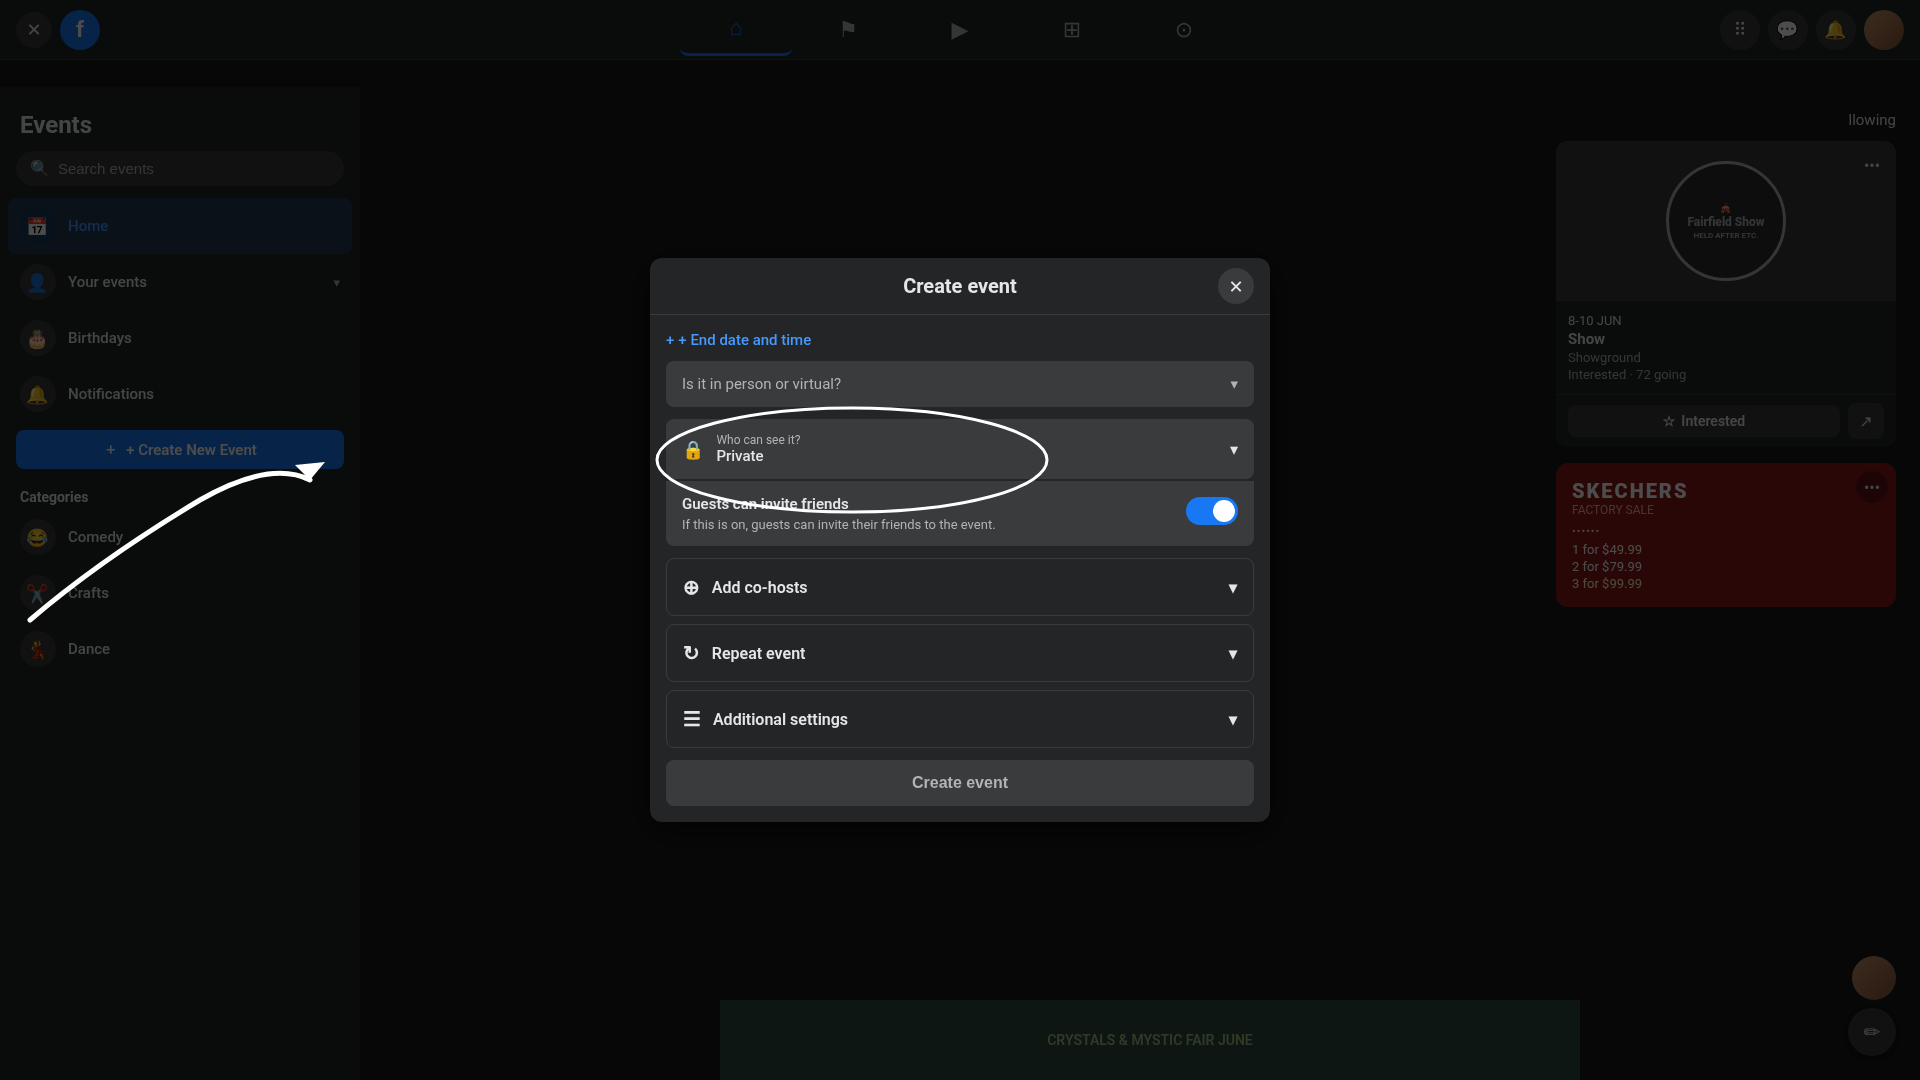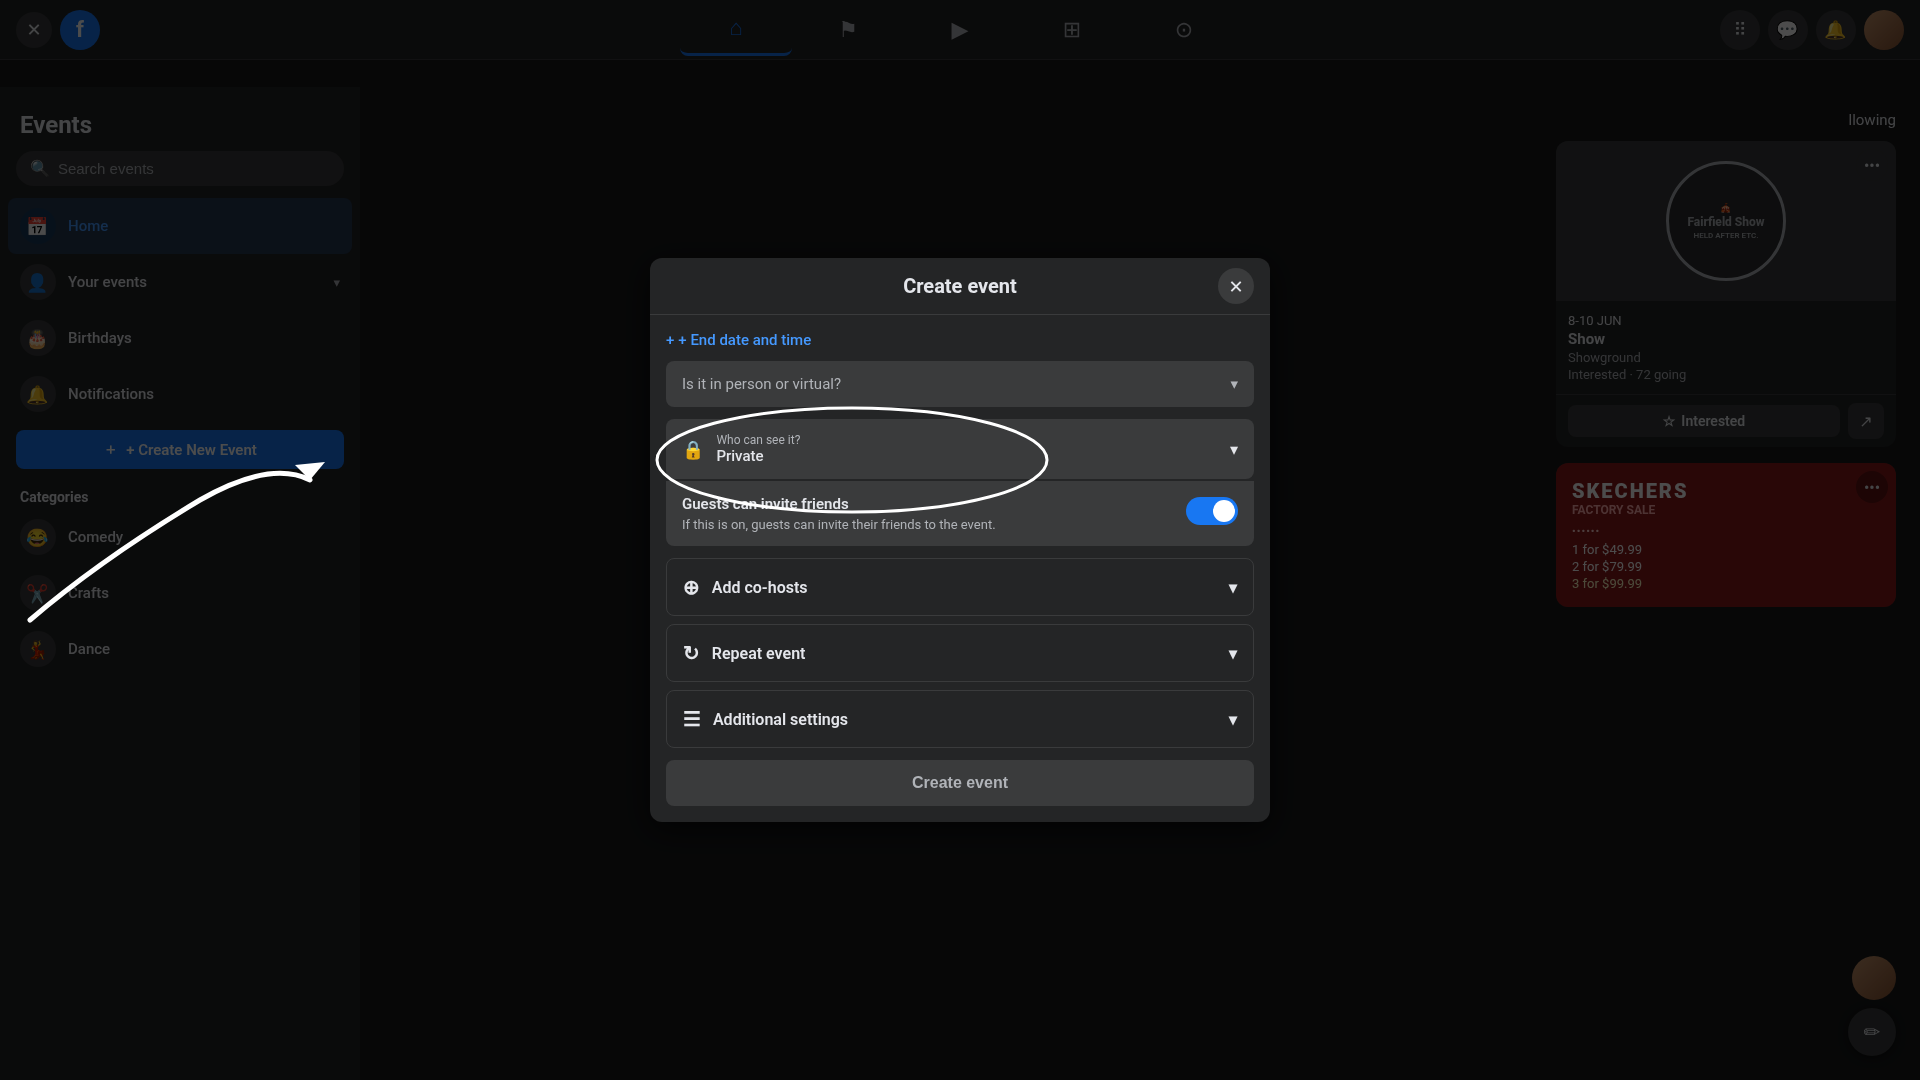--- a/index.html
+++ b/index.html
@@ -525,29 +525,32 @@
             <span>Interested</span>
           </div>
           <div class="share-btn-card">↗</div>
         </div>
       </div>
 
       <div class="event-card">
         <div style="background: #8b1a1a; padding: 16px; position: relative;">
           <div class="card-more-btn" style="background: rgba(0,0,0,0.3);">•••</div>
           <div style="font-size:20px; font-weight:900; color:white; letter-spacing:2px;">SKECHERS</div>
-          <div style="font-size:12px; color:#ffaaaa; margin-bottom:8px;font-weight:bold;">FACTORY SALE</div>
+          <div style="font-size:12px; color:#ffaaaa; margin-bottom:8px;">FACTORY SALE</div>
           <div style="font-size:11px; color:#ffd0d0; letter-spacing:1px; margin-bottom:4px;">••••••</div>
           <div style="font-size:13px; color:white; margin-bottom:2px;">1 for $49.99</div>
           <div style="font-size:13px; color:white; margin-bottom:2px;">2 for $79.99</div>
           <div style="font-size:13px; color:#fef9c3;">3 for $99.99</div>
         </div>
       </div>
     </div>
 
+    <div class="bottom-images">
+      <span>CRYSTALS &amp; MYSTIC FAIR JUNE</span>
+    </div>
 
   </main>
 </div>
 
 <div class="modal-overlay">
   <div class="modal">
 
     <div class="modal-header">
       <span class="modal-title">Create event</span>
       <div class="modal-close">

